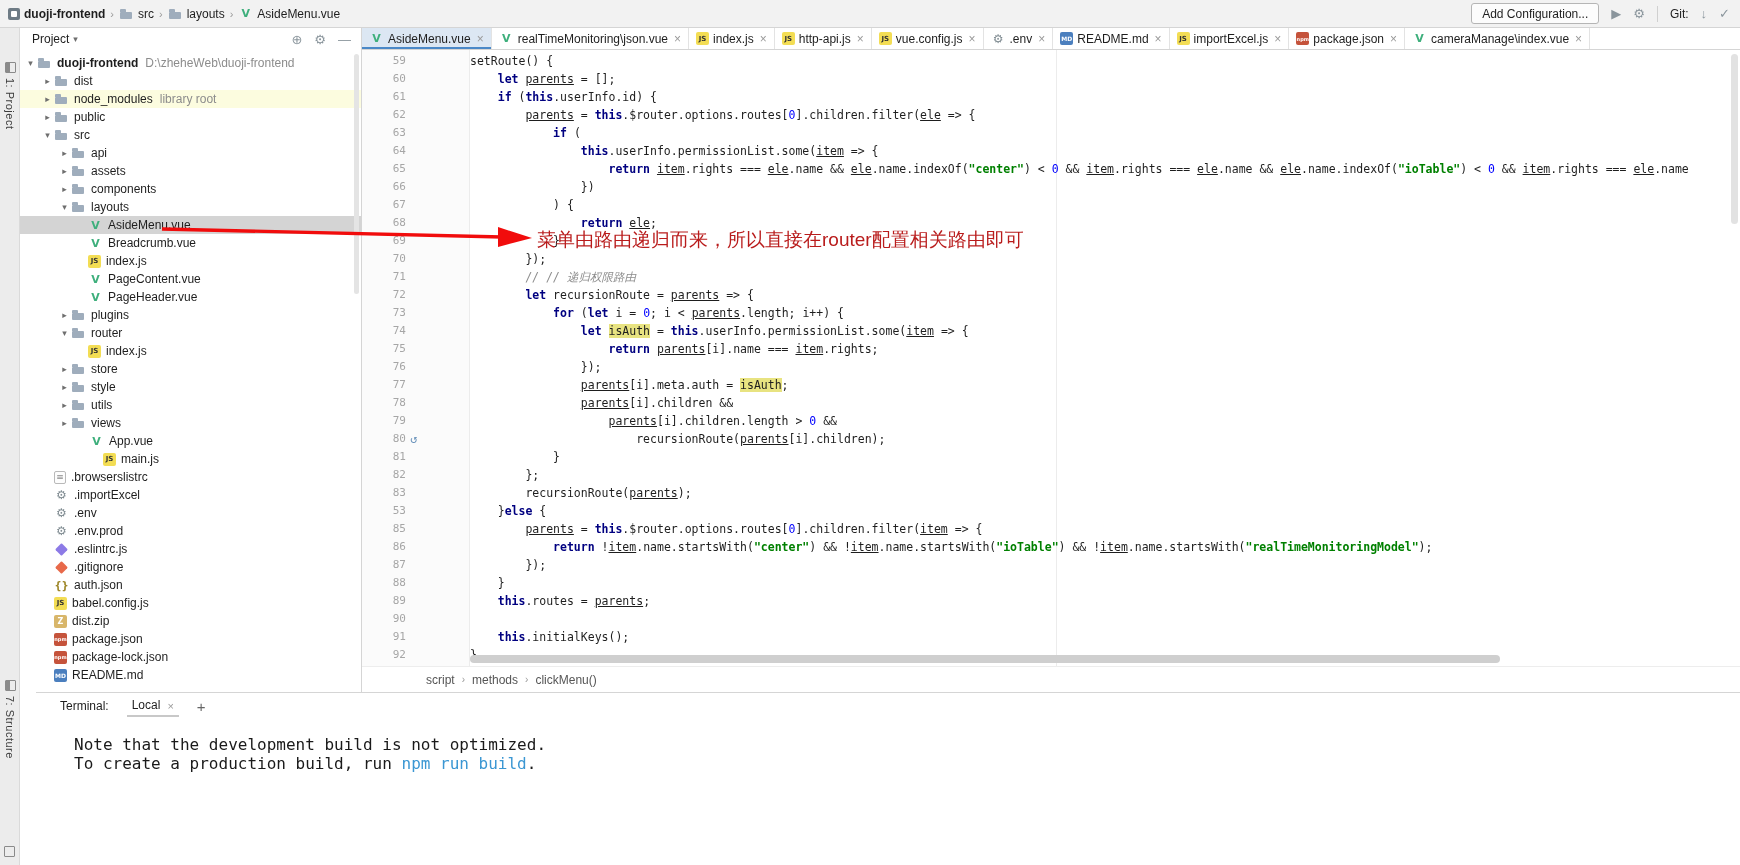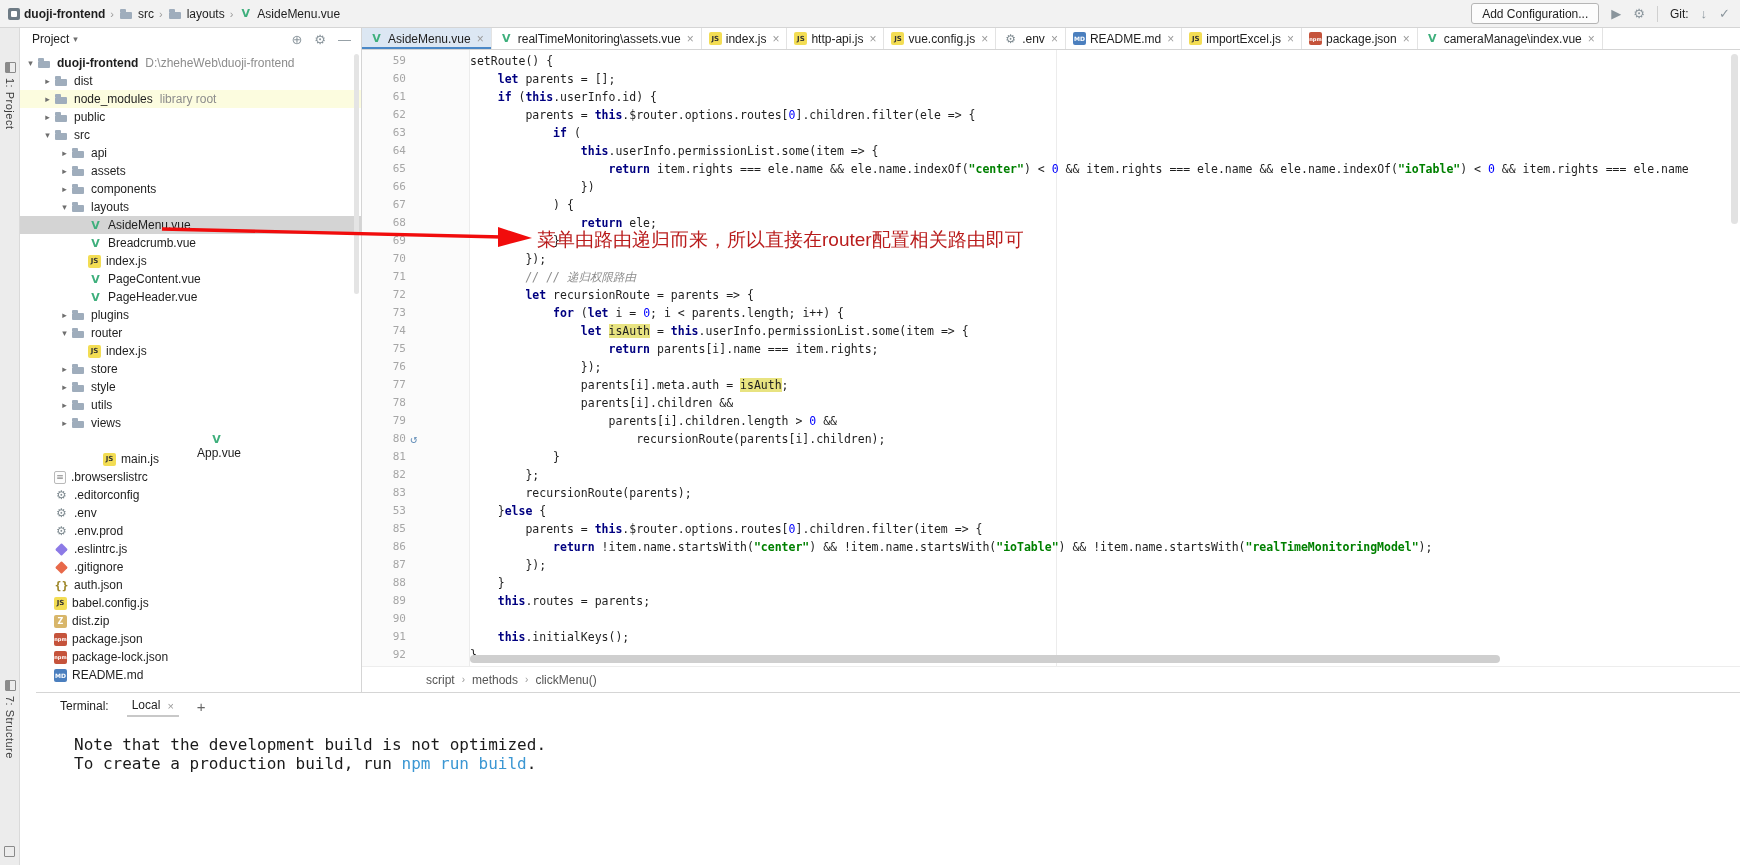--- a/index.html
+++ b/index.html
@@ -81,21 +81,21 @@
   .margin-guide{position:absolute;left:694px;top:0;height:100%;width:1px;background:#ECECEC}
   .code-lines{position:absolute;left:0;top:2px;width:100%}
   .cl{display:flex;height:18px;line-height:18px;white-space:pre}
   .ln{width:44px;flex:none;text-align:right;color:#A6A6A6;font-size:11px}
   .gslot{width:64px;flex:none;position:relative}
   .gut-icon{position:absolute;left:4px;top:0;color:#6A93BB;font-size:12px}
   .tok-kw{color:#000080;font-weight:bold}
   .tok-str{color:#008000;font-weight:bold}
   .tok-num{color:#0000FF}
   .tok-com{color:#8C8C8C;font-style:italic}
-  .tok-var{}
+  .tok-var{text-decoration:underline}
   .tok-auth{background:#E8E381}
   .hscroll{position:absolute;left:108px;bottom:3px;height:8px;width:1250px}
   .hscroll .thumb{height:8px;width:1030px;background:#CFCFCF;border-radius:4px}
   .vscroll{position:absolute;right:2px;top:4px;width:7px;height:400px}
   .vscroll .thumb{width:7px;height:170px;background:#E2E2E2;border-radius:4px}
   .crumbbar{position:absolute;left:0;bottom:0;width:100%;height:26px;border-top:1px solid #EDEDED;
     display:flex;align-items:center;padding-left:64px;color:#555;gap:7px;background:#fff}
   .crumb{cursor:default}
   .crumb-sep{color:#999;font-size:10px}
 
@@ -276,39 +276,39 @@
         <div class="tree-row" style="padding-left: 38px;">
           <span class="tw">▸</span>
           <span class="fi fi-folder"></span>
           <span class="tree-label">utils</span>
         </div>
         <div class="tree-row" style="padding-left: 38px;">
           <span class="tw">▸</span>
           <span class="fi fi-folder"></span>
           <span class="tree-label">views</span>
         </div>
-        <div class="tree-row" style="padding-left: 56px; flex-direction: column;">
+        <div class="tree-row" style="padding-left: 56px;">
           <span class="tw"></span>
           <span class="fi fi-vue"></span>
           <span class="tree-label">App.vue</span>
         </div>
         <div class="tree-row" style="padding-left: 38px; margin-left: 32px;">
           <span class="tw"></span>
           <span class="fi fi-js"></span>
           <span class="tree-label">main.js</span>
         </div>
         <div class="tree-row" style="padding-left: 21px;">
           <span class="tw"></span>
           <span class="fi fi-text"></span>
           <span class="tree-label">.browserslistrc</span>
         </div>
         <div class="tree-row" style="padding-left: 21px;">
           <span class="tw"></span>
           <span class="fi fi-gear"></span>
-          <span class="tree-label">.editorconfig</span>
+          <span class="tree-label">.importExcel</span>
         </div>
         <div class="tree-row" style="padding-left: 21px;">
           <span class="tw"></span>
           <span class="fi fi-gear"></span>
           <span class="tree-label">.env</span>
         </div>
         <div class="tree-row" style="padding-left: 21px;">
           <span class="tw"></span>
           <span class="fi fi-gear"></span>
           <span class="tree-label">.env.prod</span>
@@ -359,21 +359,21 @@
 
   <section class="editor-col">
     <div class="tabbar" id="tabbar">
         <div class="tab active">
           <span class="fi fi-vue"></span>
           <span class="tab-label">AsideMenu.vue</span>
           <span class="tab-close">×</span>
         </div>
         <div class="tab">
           <span class="fi fi-vue"></span>
-          <span class="tab-label">realTimeMonitoring\assets.vue</span>
+          <span class="tab-label">realTimeMonitoring\json.vue</span>
           <span class="tab-close">×</span>
         </div>
         <div class="tab">
           <span class="fi fi-js"></span>
           <span class="tab-label">index.js</span>
           <span class="tab-close">×</span>
         </div>
         <div class="tab">
           <span class="fi fi-js"></span>
           <span class="tab-label">http-api.js</span>

